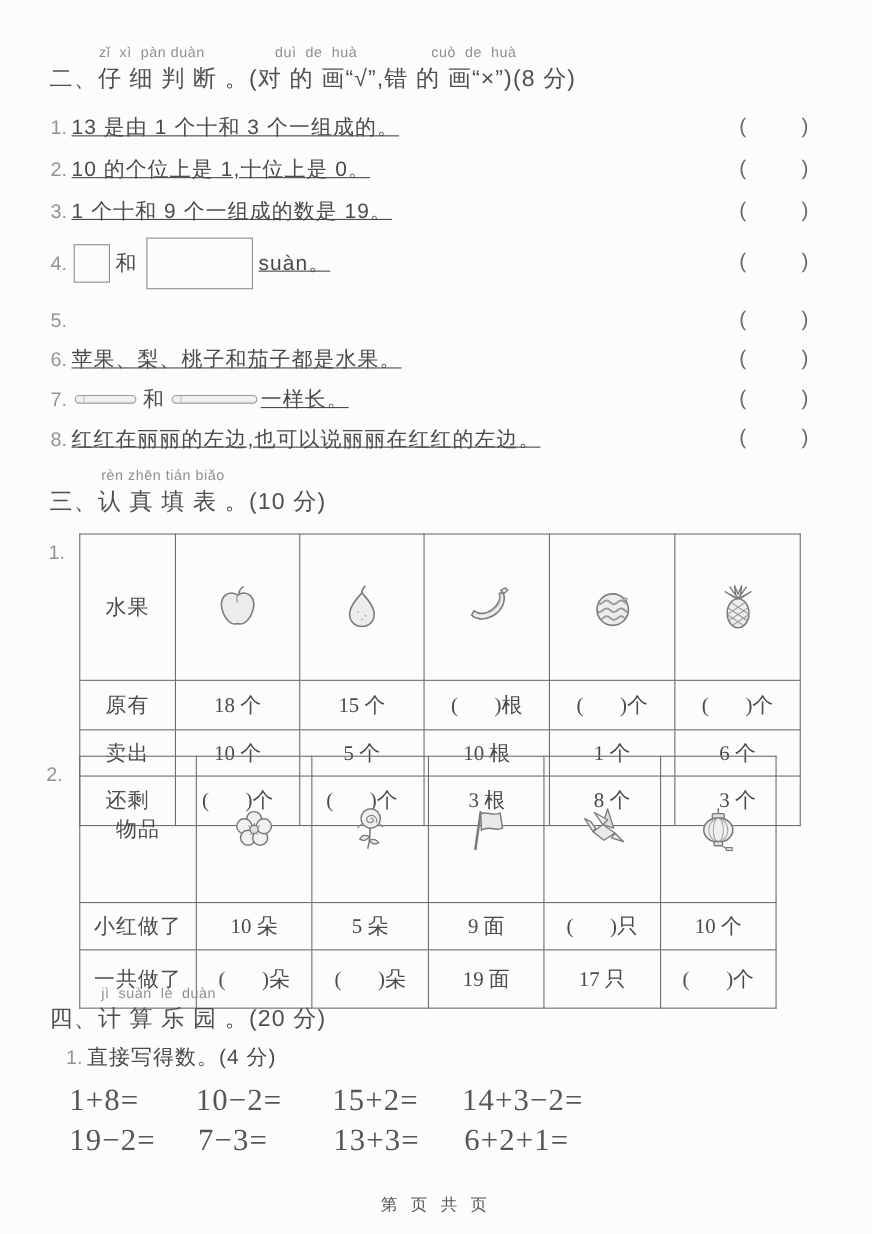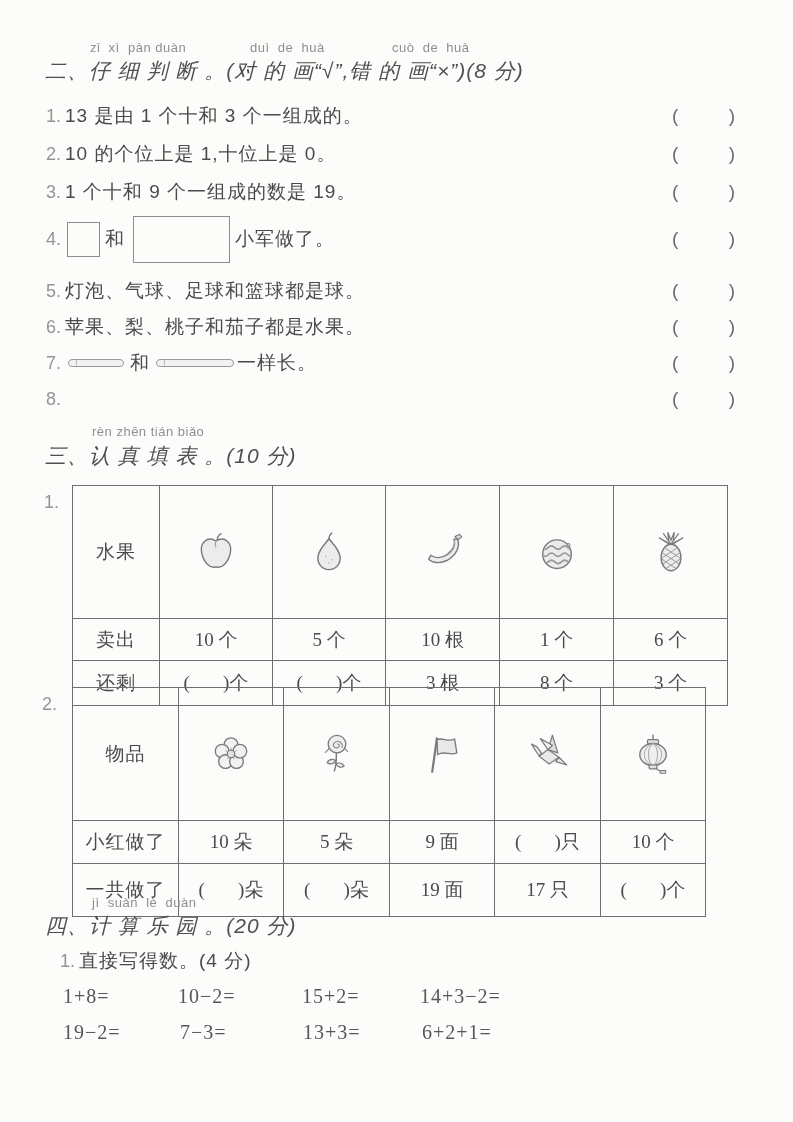--- a/index.html
+++ b/index.html
@@ -3,40 +3,40 @@
 <meta charset="utf-8">
 <style>
   * { margin:0; padding:0; box-sizing:border-box; }
   html,body { background:#e9e9e7; }
   body { font-family:"Liberation Sans","DejaVu Sans",sans-serif; }
   .page {
     position:relative; width:793px; height:1122px; margin:0 auto;
     background:#fcfcfa; color:#4a4a4a; overflow:hidden;
   }
   .pinyin { position:absolute; font-size:13px; color:#8f8f8f; white-space:pre; letter-spacing:.5px; }
-  .sec-heading { position:absolute; font-size:21px; color:#4f4f4f; white-space:pre; letter-spacing:1px; font-weight:500;font-style:italic; }
+  .sec-heading { position:absolute; font-size:21px; color:#4f4f4f; white-space:pre; letter-spacing:1px; font-weight:500; }
   .judge-item { position:absolute; left:46px; width:720px; height:30px; display:flex; align-items:center; font-size:19px; color:#4a4a4a; letter-spacing:1px; }
   .judge-item.tall { height:52px; }
   .item-num { color:#949494; font-size:18px; letter-spacing:0; margin-right:4px; flex:none; }
-  .item-text { white-space:pre; }
+  .item-text { white-space:pre;text-decoration:underline; }
   .answer { position:absolute; left:626px; top:50%; transform:translateY(-50%); width:64px; display:flex; justify-content:space-between; font-size:19px; color:#6b6b6b; }
   .shape-square { flex:none; width:33px; height:35px; border:1.5px solid #8d8d8d; margin:0 2px; }
   .shape-rect { flex:none; width:97px; height:47px; border:1.5px solid #8d8d8d; margin:0 5px; }
   .conn { margin:0 3px; }
   .stick { flex:none; height:8px; border:1px solid #9a9a9a; border-radius:4px; background:#f1f1ef; margin:0 3px; position:relative; }
   .stick::before { content:""; position:absolute; left:4px; top:0; bottom:0; width:3px; border-right:1px solid #bdbdbd; }
   .stick.s1 { width:56px; } .stick.s2 { width:78px; }
   .table-num { position:absolute; color:#949494; font-size:18px; }
   table.fill-table { position:absolute; border-collapse:collapse; table-layout:fixed; }
   table.fill-table td { border:1.6px solid #6e6e6e; text-align:center; vertical-align:middle; font-size:19px; color:#4a4a4a; white-space:pre; font-family:"Liberation Serif","DejaVu Serif",serif; }
   table.fill-table td.lbl { font-family:"Liberation Sans","DejaVu Sans",sans-serif; letter-spacing:1px; }
   table.fill-table td svg { display:block; margin:0 auto; }
   .calc-sub { position:absolute; font-size:19px; color:#4a4a4a; letter-spacing:1px; }
   .calc-sub .item-num { margin-right:4px; }
-  .eq { position:absolute; font-size:20px; color:#565656; font-family:"Liberation Serif","DejaVu Serif",serif; letter-spacing:1px; }
+  .eq { position:absolute; font-size:28px; color:#565656; font-family:"Liberation Serif","DejaVu Serif",serif; letter-spacing:1px; }
   .footer { position:absolute; top:1086px; left:0; right:0; text-align:center; font-size:15px; color:#565656; letter-spacing:4px; }
 </style>
 </head>
 <body>
 
 <div class="page">
 
   <span class="pinyin" style="left:90px;top:40px">zǐ  xì  pàn duàn</span>
   <span class="pinyin" style="left:250px;top:40px">duì  de  huà</span>
   <span class="pinyin" style="left:392px;top:40px">cuò  de  huà</span>
@@ -64,29 +64,28 @@
     <span class="answer">
         <span>(</span>
         <span>)</span>
       </span>
   </div>
   <div class="judge-item tall" style="top:213px">
     <span class="item-num">4.</span>
     <span class="shape-square"></span>
     <span class="conn">和</span>
     <span class="shape-rect"></span>
-    <span class="item-text">小军做了。</span>
+    <span class="item-text">suàn。</span>
     <span class="answer">
         <span>(</span>
         <span>)</span>
       </span>
   </div>
   <div class="judge-item" style="top:276px">
     <span class="item-num">5.</span>
-    <span class="item-text">灯泡、气球、足球和篮球都是球。</span>
     <span class="answer">
         <span>(</span>
         <span>)</span>
       </span>
   </div>
   <div class="judge-item" style="top:312px">
     <span class="item-num">6.</span>
     <span class="item-text">苹果、梨、桃子和茄子都是水果。</span>
     <span class="answer">
         <span>(</span>
@@ -99,20 +98,21 @@
     <span class="conn">和</span>
     <span class="stick s2"></span>
     <span class="item-text">一样长。</span>
     <span class="answer">
         <span>(</span>
         <span>)</span>
       </span>
   </div>
   <div class="judge-item" style="top:384px">
     <span class="item-num">8.</span>
+    <span class="item-text">红红在丽丽的左边,也可以说丽丽在红红的左边。</span>
     <span class="answer">
         <span>(</span>
         <span>)</span>
       </span>
   </div>
 
   <span class="pinyin" style="left:92px;top:424px">rèn zhēn tián biǎo</span>
   <div class="sec-heading" style="left:45px;top:442px">三、认 真 填 表 。(10 分)</div>
 
   <span class="table-num" style="left:44px;top:492px">1.</span>
@@ -179,20 +179,28 @@
                 </clipPath>
               </defs>
           <ellipse cx="20" cy="25" rx="9" ry="12" fill="#ececec" stroke="#7a7a7a" stroke-width="1.3"></ellipse>
           <g clip-path="url(#pa)" stroke="#9a9a9a" stroke-width="0.9">
             <path d="M8 12 L32 28 M8 18 L32 34 M8 24 L32 40 M8 30 L32 46"></path>
             <path d="M32 12 L8 28 M32 18 L8 34 M32 24 L8 40 M32 30 L8 46"></path>
           </g>
         </svg>
       </td>
     </tr>
+    <tr style="height:45px">
+      <td class="lbl">原有</td>
+      <td>18 个</td>
+      <td>15 个</td>
+      <td>(       )根</td>
+      <td>(       )个</td>
+      <td>(       )个</td>
+    </tr>
     <tr style="height:42px">
       <td class="lbl">卖出</td>
       <td>10 个</td>
       <td>5 个</td>
       <td>10 根</td>
       <td>1 个</td>
       <td>6 个</td>
     </tr>
     <tr style="height:45px">
       <td class="lbl">还剩</td>
@@ -297,13 +305,14 @@
 
   <span class="eq" style="left:63px;top:985px">1+8=</span>
   <span class="eq" style="left:178px;top:985px">10−2=</span>
   <span class="eq" style="left:302px;top:985px">15+2=</span>
   <span class="eq" style="left:420px;top:985px">14+3−2=</span>
   <span class="eq" style="left:63px;top:1021px">19−2=</span>
   <span class="eq" style="left:180px;top:1021px">7−3=</span>
   <span class="eq" style="left:303px;top:1021px">13+3=</span>
   <span class="eq" style="left:422px;top:1021px">6+2+1=</span>
 
+  <div class="footer">第 页 共 页</div>
 </div>
 
 </body></html>

